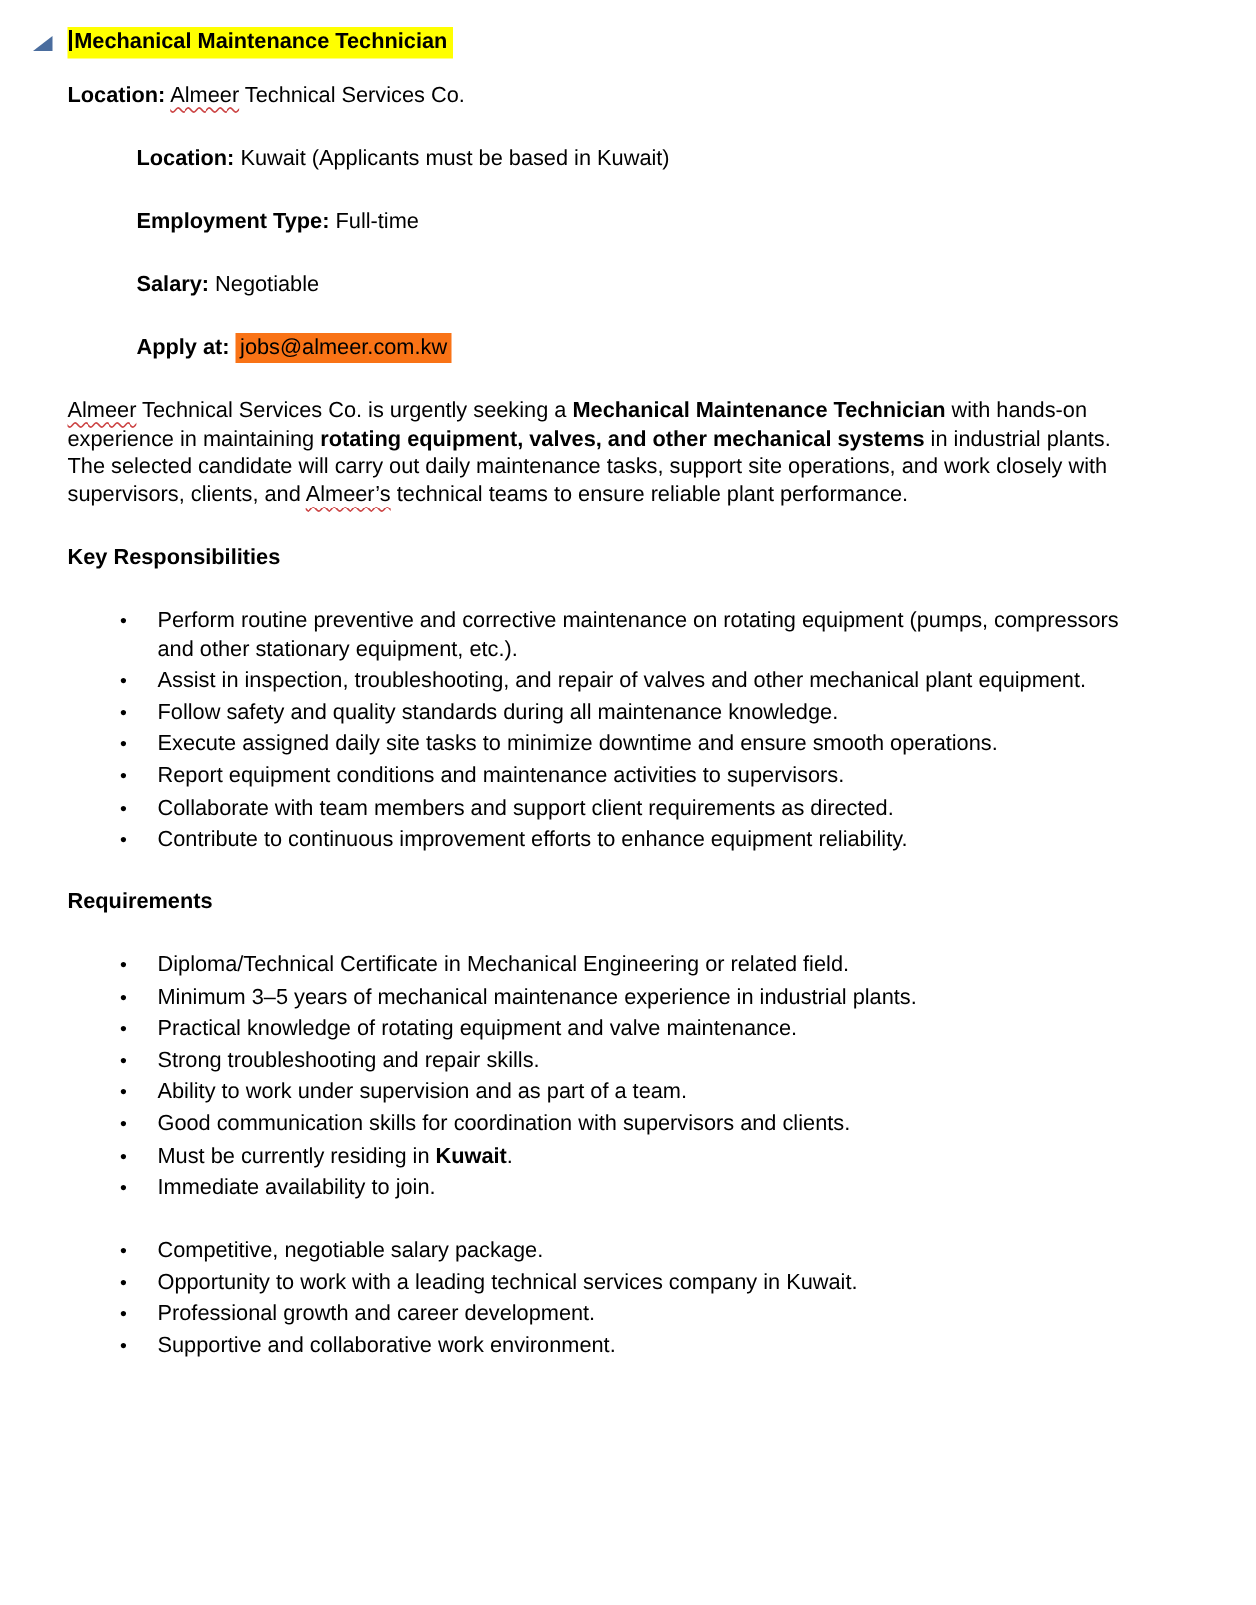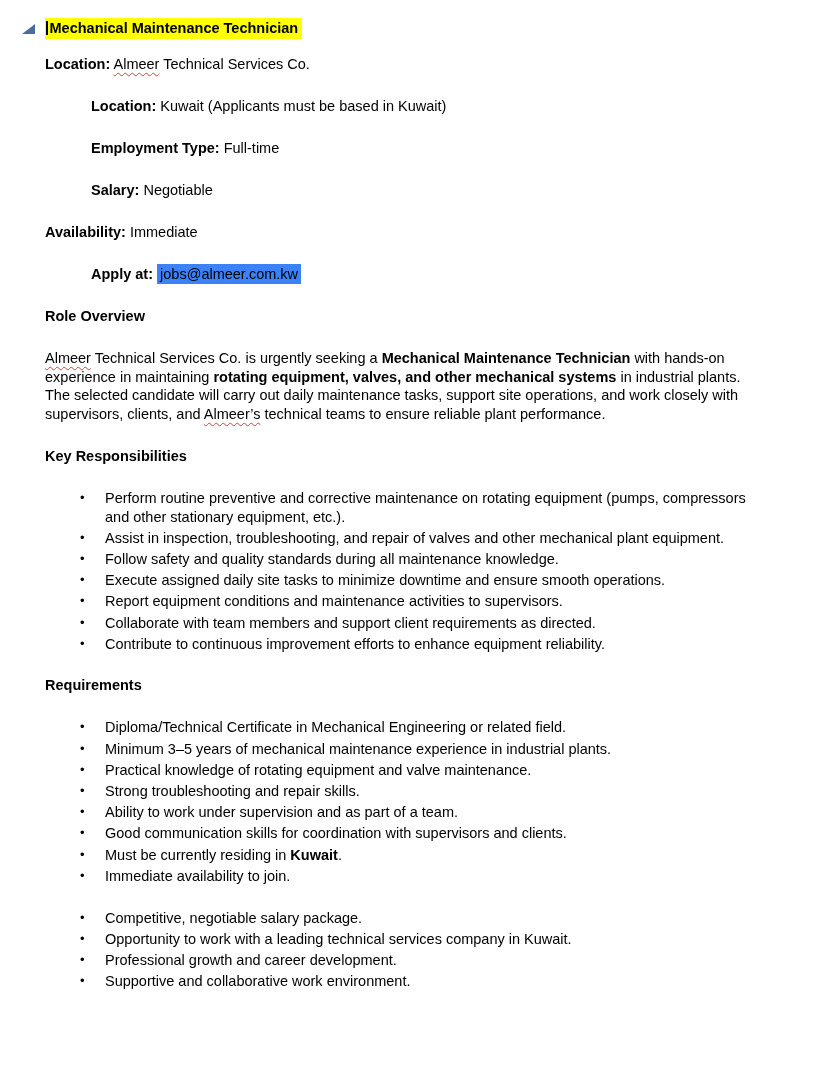--- a/index.html
+++ b/index.html
@@ -51,21 +51,21 @@
     vertical-align: -2px;
   }
   
   .field {
     line-height: 19px;
     margin-bottom: 23px;
   }
   .field.sp { padding-left: 5px; margin-left: 41px; }
   .lbl { font-weight: bold; }
   .hl {
-    background: #3b82f6;
+    background: #f97316;
     padding: 2px 3px;
   }
   
   .heading {
     font-weight: bold;
     line-height: 19px;
     margin: 0 0 23px 0;
   }
   .para {
     line-height: 18.7px;
@@ -114,29 +114,25 @@
   </div>
 
   <div class="field sp">
     <span class="lbl">Employment Type:</span><span> </span><span>Full-time</span>
   </div>
 
   <div class="field sp">
     <span class="lbl">Salary:</span><span> </span><span>Negotiable</span>
   </div>
 
-  <div class="field">
-    <span class="lbl">Availability:</span><span> </span><span>Immediate</span>
-  </div>
 
   <div class="field sp">
     <span class="lbl">Apply at:</span><span> </span><span class="hl">jobs@almeer.com.kw</span>
   </div>
 
-  <div class="heading">Role Overview</div>
 
   <div class="para">
     <span class="misspell">Almeer</span><span> Technical Services Co. is urgently seeking a </span><span class="b">Mechanical Maintenance Technician</span><span> with hands-on experience in maintaining </span><span class="b">rotating equipment, valves, and other mechanical systems</span><span> in industrial plants. The selected candidate will carry out daily maintenance tasks, support site operations, and work closely with supervisors, clients, and </span><span class="misspell">Almeer’s</span><span> technical teams to ensure reliable plant performance.</span>
   </div>
 
   <div class="heading">Key Responsibilities</div>
 
   <div class="list">
     <div class="li">
         <span class="bullet">•</span>

